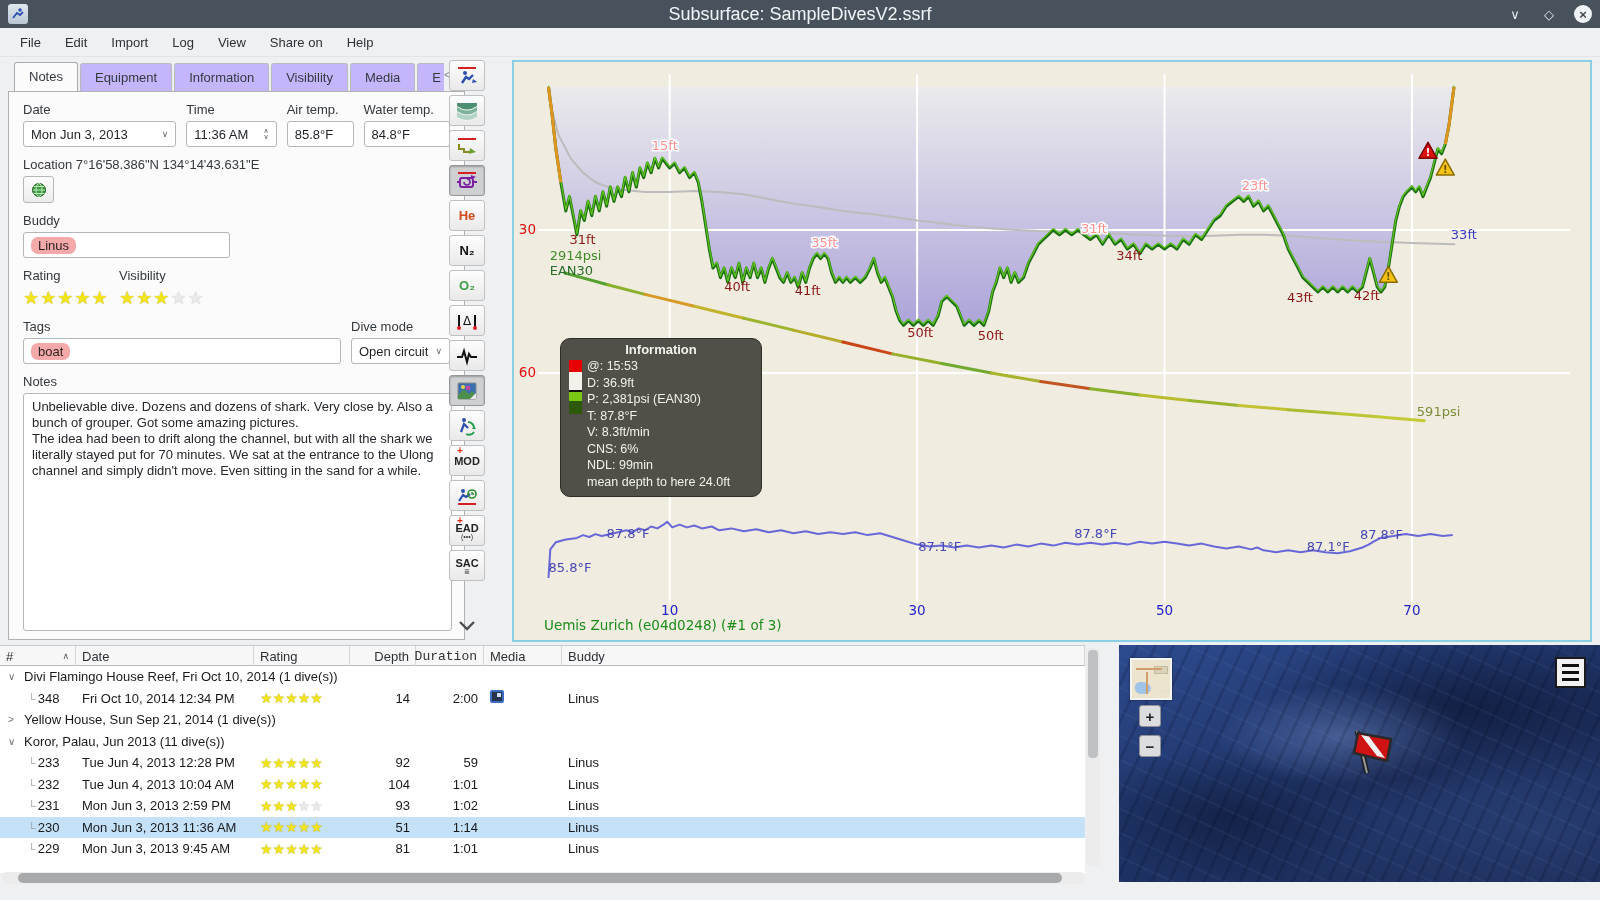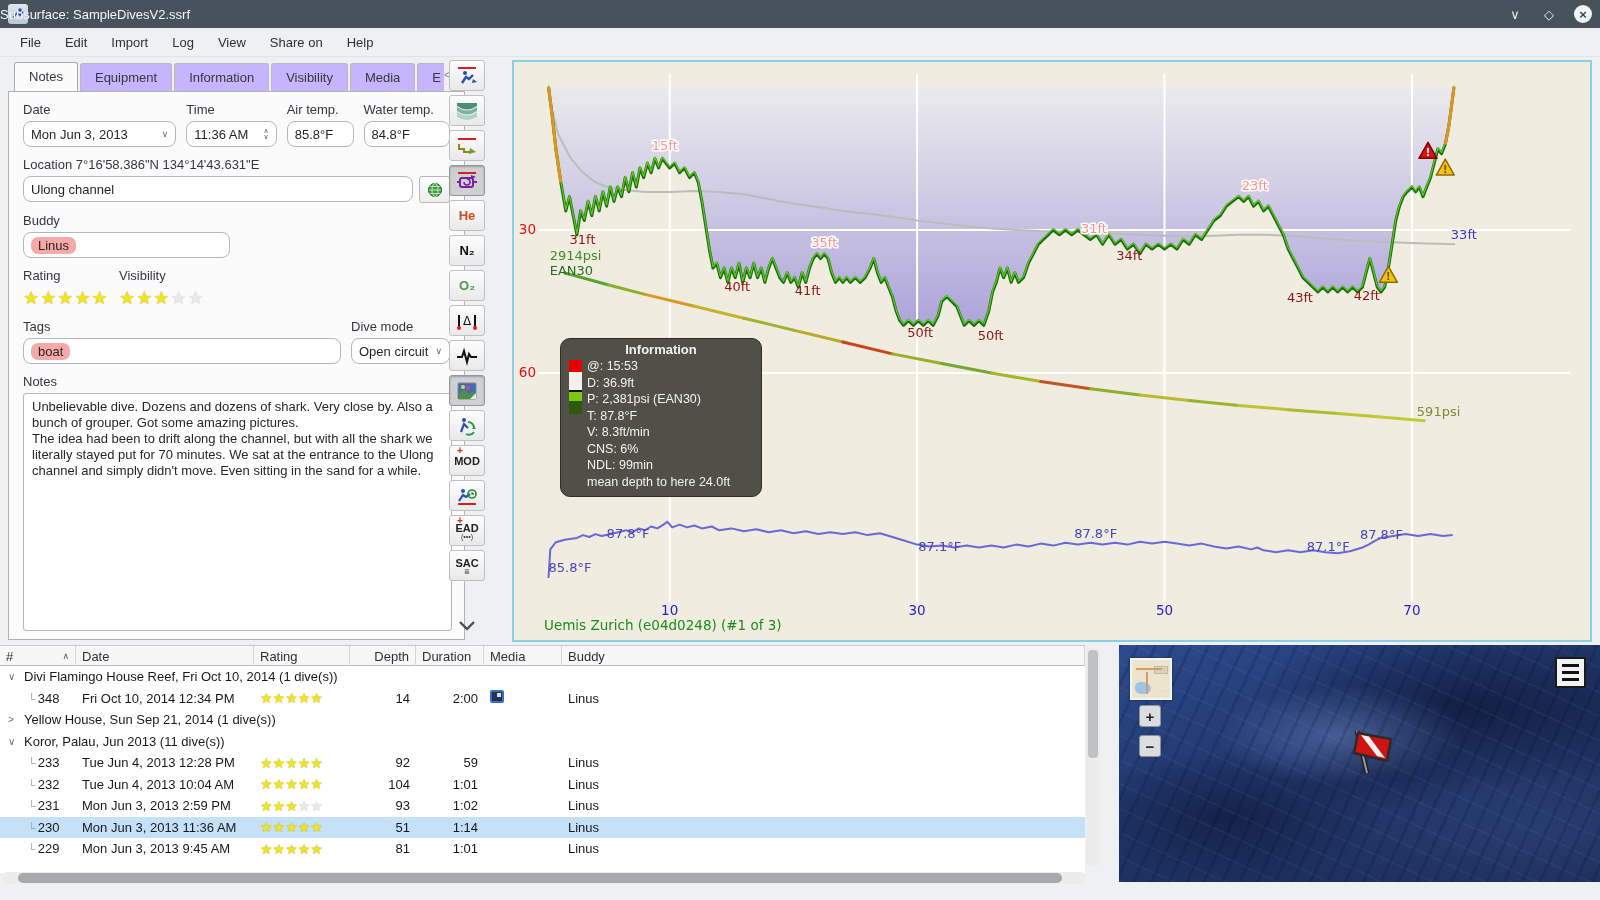--- a/index.html
+++ b/index.html
@@ -3,38 +3,38 @@
 <meta charset="utf-8">
 <style>
   * { margin:0; padding:0; box-sizing:border-box; }
   html,body { width:1600px; height:900px; overflow:hidden; }
   body { font-family:"Liberation Sans","DejaVu Sans",sans-serif; font-size:13px; color:#1e2226; background:#eff0f1; }
   #root { position:relative; width:1600px; height:900px; background:#eff0f1; }
 
   
   .titlebar { position:absolute; left:0; top:0; width:1600px; height:28px; background:#47525c; display:flex; align-items:center; padding:0 8px; }
   .app-icon { width:20px; height:20px; background:linear-gradient(#dfe7ee,#b9c7d4); border-radius:3px; display:flex; align-items:center; justify-content:center; }
-  .title-text { position:absolute; left:0; right:0; color:#f2f5f7; font-size:13px; }
+  .title-text { position:absolute; left:0; right:0; text-align:center; color:#f2f5f7; font-size:18px; }
   .win-btns { margin-left:auto; display:flex; gap:16px; align-items:center; z-index:2; }
   .win-btn { color:#e8ecef; font-size:13px; width:18px; height:18px; display:flex; align-items:center; justify-content:center; cursor:default; }
   .win-close { background:#f2f5f7; color:#3a444e; border-radius:50%; font-weight:bold; }
 
   
   .menubar { position:absolute; left:0; top:28px; width:1600px; height:29px; background:#eff0f1; display:flex; align-items:center; padding-left:10px; gap:4px; border-bottom:1px solid #e3e4e5; }
   .menu-item { padding:4px 10px; color:#2b3137; }
 
   
   .tabbar { position:absolute; left:14px; top:62px; width:452px; height:30px; display:flex; align-items:flex-end; overflow:hidden; }
   .tab { height:29px; padding:6px 14px 5px; background:#c4b5fd; border:1px solid #b9babc; border-bottom:none; border-radius:3px 3px 0 0; margin-right:2px; color:#34393e; white-space:nowrap; }
   .tab.active { background:#fbfbfb; height:30px; border-color:#a9aaac; }
   .tab-scroll { display:flex; gap:8px; color:#8a8f94; font-size:12px; padding:0 4px 6px 0; margin-left:-14px; background:#eff0f1; height:29px; align-items:center; }
   .notes-panel { position:absolute; left:8px; top:91px; width:457px; height:549px; background:#fbfbfb; border:1px solid #b0b1b3; padding:10px 14px; }
   .frow { display:flex; gap:10px; }
   .flabel { color:#33383d; margin-bottom:4px; }
-  .field { background:#fff; border:1px solid #b4b6b8; border-radius:8px; height:26px; display:flex; align-items:center; padding:0 7px; }
+  .field { background:#fff; border:1px solid #b4b6b8; border-radius:3px; height:26px; display:flex; align-items:center; padding:0 7px; }
   .combo-arrow { margin-left:auto; color:#666; font-size:9px; }
   .spin { margin-left:auto; display:flex; flex-direction:column; color:#555; font-size:7px; line-height:6px; }
   .chip { background:#f5a9a9; border-radius:7px; padding:1px 7px; color:#2b2222; }
   .stars-lg .st { font-size:18px; }
   .st { color:#f3e41b; text-shadow:0 0 1px #8f8f10; letter-spacing:1px; }
   .st.off { color:#e9e9e9; text-shadow:0 0 1px #b5b5b5; }
   .notes-text { background:#fff; border:1px solid #b4b6b8; border-radius:3px; width:429px; height:238px; padding:5px 8px; white-space:pre-wrap; line-height:16px; color:#24282c; }
   .globe-btn { width:31px; height:27px; background:linear-gradient(#fdfdfd,#ececec); border:1px solid #b4b6b8; border-radius:3px; display:flex; align-items:center; justify-content:center; }
 
   
@@ -170,23 +170,20 @@
       <div style="width:88px">
         <div class="flabel">Water temp.</div>
         <div class="field">
             <span>84.8°F</span>
           </div>
       </div>
     </div>
 
     <div class="flabel" style="margin-top:10px">Location 7°16'58.386"N 134°14'43.631"E</div>
     <div class="frow" style="gap:6px">
-      <div class="field" style="width:392px">
-          <span>Ulong channel</span>
-        </div>
       <div class="globe-btn">
         <svg width="16" height="16" viewBox="0 0 16 16">
           <circle cx="8" cy="8" r="6.5" fill="#3e9e3e" stroke="#1c5a1c"></circle>
           <ellipse cx="8" cy="8" rx="3" ry="6.5" fill="none" stroke="#bfe6bf" stroke-width="1"></ellipse>
           <path d="M1.8 8 H14.2 M2.6 4.5 H13.4 M2.6 11.5 H13.4" stroke="#bfe6bf" stroke-width="1" fill="none"></path>
         </svg>
       </div>
     </div>
 
     <div class="frow" style="margin-top:10px">
@@ -437,21 +434,21 @@
         </div>
         <div>
           <span>Date</span>
         </div>
         <div>
           <span>Rating</span>
         </div>
         <div style="justify-content: flex-end;">
           <span>Depth</span>
         </div>
-        <div style="">
+        <div style="justify-content: flex-end; font-family: Liberation Mono, monospace;">
           <span>Duration</span>
         </div>
         <div>
           <span>Media</span>
         </div>
         <div>
           <span>Buddy</span>
         </div>
       </div>
     <div id="dl-body">

